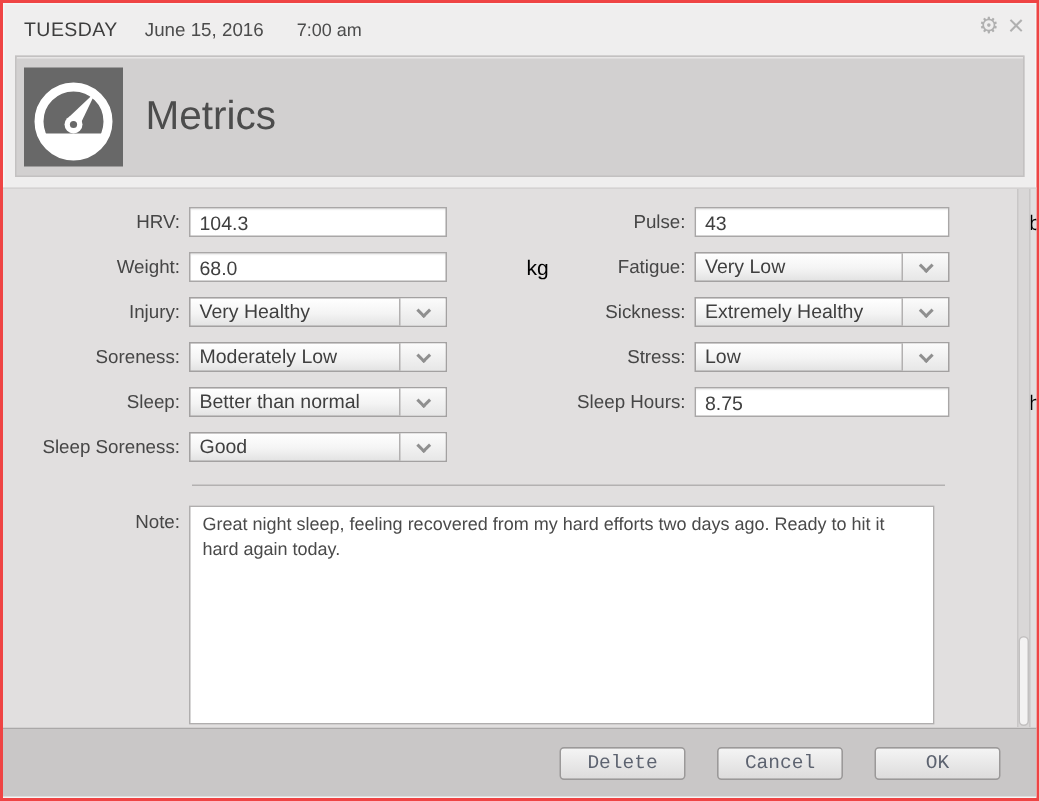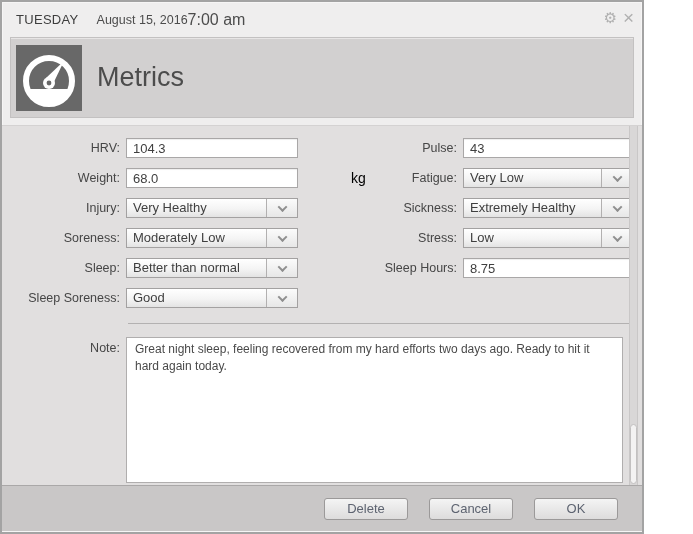--- a/index.html
+++ b/index.html
@@ -1,37 +1,37 @@
 <!DOCTYPE html>
 <html><head>
 <meta charset="utf-8">
 <style>
   * { box-sizing: border-box; margin: 0; padding: 0; }
   html,body { background:#fff; }
   body { font-family: "Liberation Sans", sans-serif; }
 
   .window {
     position: relative;
-    width: 644px; height: 534px;
-    border: 2px solid #a3a3a3;
+    width: 693px; height: 534px;
+    border: 2px solid #ef4444;
     box-shadow: inset 0 0 0 1px #f6f5f5;
     background: #efeeee;
     overflow: hidden;
   }
 
   
   .titlebar {
     height: 33px;
     display: flex; align-items: center;
     padding: 2px 12px 0 14px;
     position: relative;
   }
   .weekday { font-size: 13px; color: #3d3d3d; letter-spacing: .3px; }
   .datetext { font-size: 12.5px; color: #4c4c4c; margin-left: 18px; }
-  .timetext { font-size: 16px; color: #4c4c4c; margin-left: 0; }
+  .timetext { font-size: 12px; color: #4c4c4c; margin-left: 22px; }
   .titlebar-icons { position: absolute; right: 8px; top: 6px; display: flex; align-items: center; gap: 6px; }
   .gear { font-size: 15px; color: #b0b0b0; line-height: 1; cursor: default; }
   .closex { font-size: 19px; color: #b0b0b0; line-height: 1; font-weight: 400; cursor: default; }
 
   
   .banner {
     margin: 2px 8px 0 8px;
     height: 81px;
     background: #d2d0d0;
     border: 1px solid #c3c1c1;
@@ -129,33 +129,33 @@
     height: 46px;
     background: #c9c7c7;
     border-top: 1px solid #aaa8a8;
     display: flex; align-items: center; justify-content: flex-end;
     gap: 21px; padding-right: 24px;
   }
   .btn {
     min-width: 84px; height: 22px;
     border: 1px solid #9b9999; border-radius: 3px;
     background: linear-gradient(180deg, #f4f4f4, #dddcdc);
-    font-family: Liberation Sans, sans-serif;
+    font-family: Liberation Mono, monospace;
     font-size: 13px; color: #5d6370;
     padding: 0 14px; cursor: default;
   }
 </style>
 </head>
 <body>
 
 <div class="window">
 
   <div class="titlebar">
     <span class="weekday">TUESDAY</span>
-    <span class="datetext">August 15, 2016</span>
+    <span class="datetext">June 15, 2016</span>
     <span class="timetext">7:00 am</span>
     <span class="titlebar-icons">
       <span class="gear">⚙</span>
       <span class="closex">×</span>
     </span>
   </div>
 
   <div class="banner">
     <div class="banner-icon">
       <svg width="66" height="66" viewBox="0 0 66 66" aria-hidden="true">

